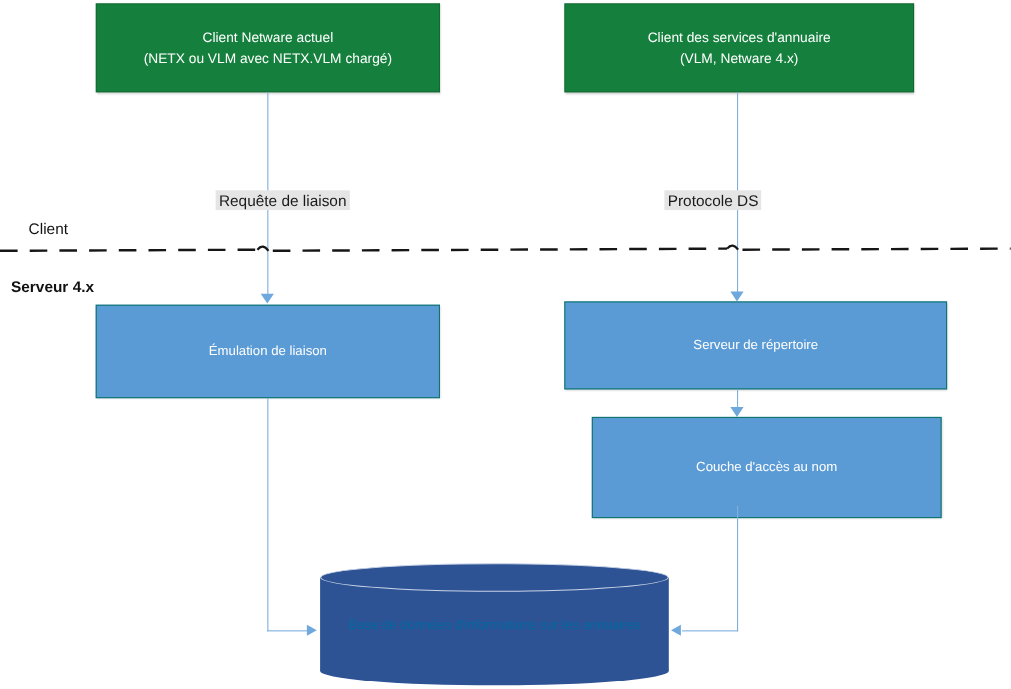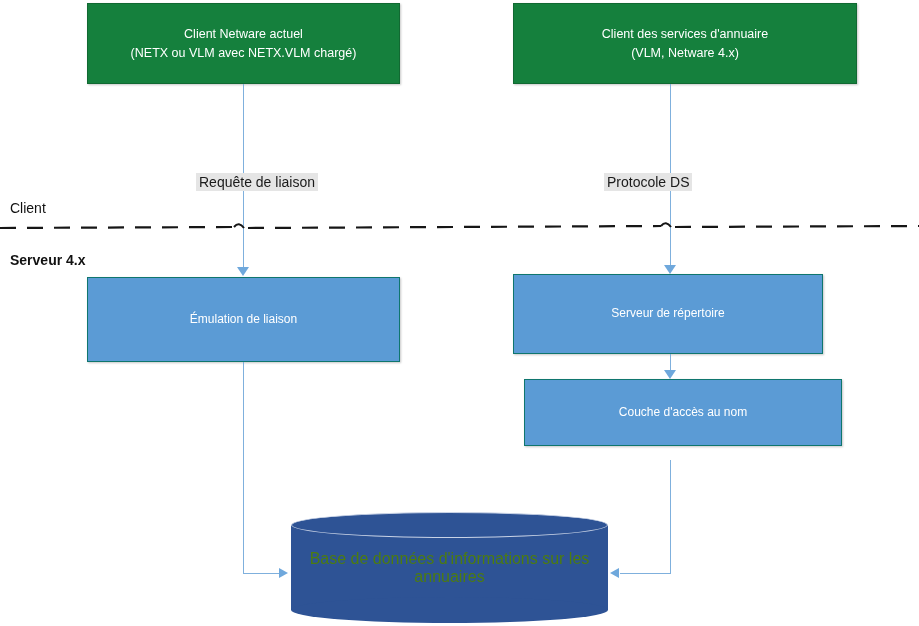--- a/index.html
+++ b/index.html
@@ -76,22 +76,22 @@
   }
   .cyl-label {
     position: absolute;
     left: 0;
     right: 0;
     top: 0;
     bottom: 0;
     display: flex;
     align-items: center;
     justify-content: center;
-    color: #4d7c0f;
-    font-size: 16px;
+    color: #0369a1;
+    font-size: 12px;
     text-align: center;
     z-index: 5;
   }
 
   
   .conn-v {
     position: absolute;
     width: 0;
     border-left: 1.6px solid #7fb0dd;
   }
@@ -147,50 +147,50 @@
   }
 </style>
 </head>
 <body>
 
 <div id="canvas">
 
   <div class="node green" style="left:87px; top:3px; width:313px; height:81px;">Client Netware actuel
 (NETX ou VLM avec NETX.VLM chargé)</div>
 
-  <div class="node green" style="left:513px; top:3px; width:344px; height:81px;">Client des services d'annuaire
+  <div class="node green" style="left:513px; top:3px; width:318px; height:81px;">Client des services d'annuaire
 (VLM, Netware 4.x)</div>
 
   <div class="conn-v" style="left:243px; top:84px; height:184px;"></div>
   <div class="arrow-down" style="left:237px; top:267px;"></div>
   <div class="edge-label" style="left:196px; top:173px;">Requête de liaison</div>
 
   <div class="conn-v" style="left:670px; top:84px; height:182px;"></div>
   <div class="arrow-down" style="left:664px; top:265px;"></div>
   <div class="edge-label" style="left:604px; top:173px;">Protocole DS</div>
 
   <div class="boundary" style="top:226px;">
     <svg width="919" height="16" viewBox="0 0 919 16" style="position:absolute; left:0; top:-7px;">
       <path d="M0 9 L234 8" stroke="#161616" stroke-width="2.2" fill="none" stroke-dasharray="16 11"></path>
       <path d="M234 8 q5 -6 10 1" stroke="#161616" stroke-width="2.0" fill="none"></path>
       <path d="M248 9 L661 7" stroke="#161616" stroke-width="2.2" fill="none" stroke-dasharray="16 11"></path>
       <path d="M661 7 q5 -6 10 1" stroke="#161616" stroke-width="2.0" fill="none"></path>
       <path d="M675 8 L919 7" stroke="#161616" stroke-width="2.2" fill="none" stroke-dasharray="16 11"></path>
     </svg>
   </div>
 
-  <div class="zone-label" style="left:10px; top:200px;">Client</div>
+  <div class="zone-label" style="left:26px; top:200px;">Client</div>
 
   <div class="zone-label" style="left:10px; top:252px;font-weight:bold;">Serveur 4.x</div>
 
   <div class="node blue" style="left:87px; top:277px; width:313px; height:85px;">Émulation de liaison</div>
 
-  <div class="node blue" style="left:513px; top:274px; width:310px; height:80px;">Serveur de répertoire</div>
-
-  <div class="node blue" style="left:524px; top:379px; width:318px; height:67px;">Couche d'accès au nom</div>
+  <div class="node blue" style="left:513px; top:274px; width:348px; height:80px;">Serveur de répertoire</div>
+
+  <div class="node blue" style="left:538px; top:379px; width:318px; height:92px;">Couche d'accès au nom</div>
 
   <div class="conn-v" style="left:670px; top:354px; height:17px;"></div>
   <div class="arrow-down" style="left:664px; top:370px;"></div>
 
   <div class="conn-v" style="left:243px; top:362px; height:212px;"></div>
   <div class="conn-h" style="left:243px; top:573px; width:37px;"></div>
   <div class="arrow-right" style="left:279px; top:568px;"></div>
 
   <div class="conn-v" style="left:670px; top:460px; height:114px;"></div>
   <div class="conn-h" style="left:620px; top:573px; width:51px;"></div>

